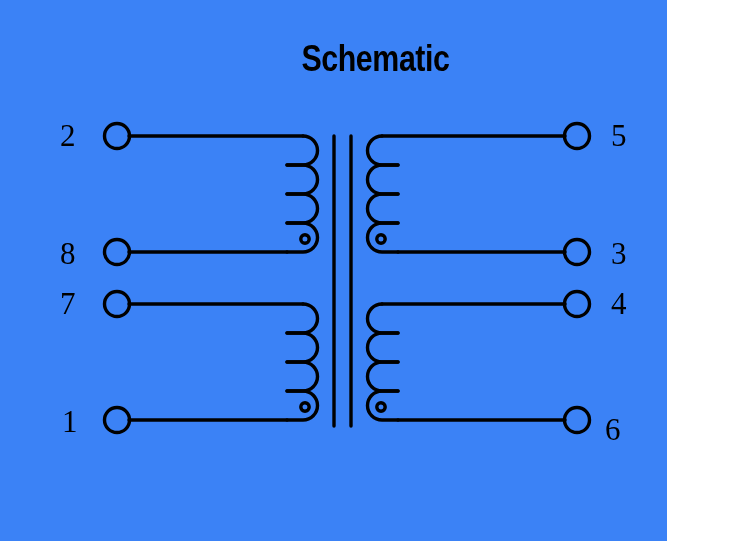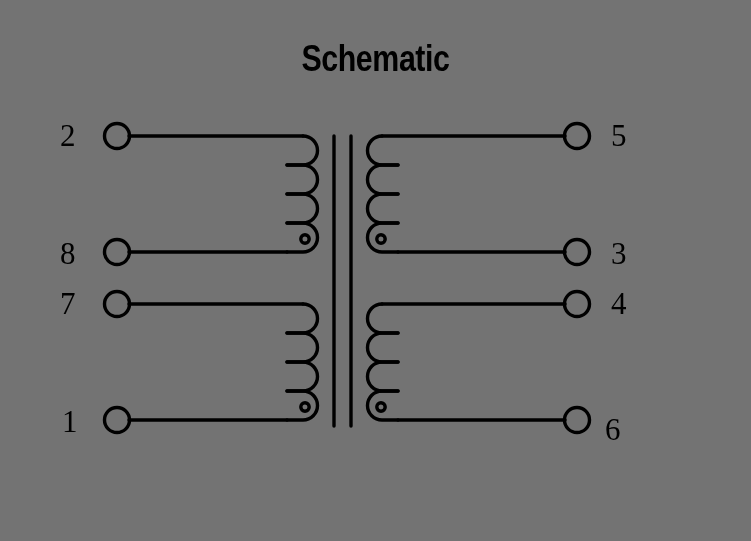--- a/index.html
+++ b/index.html
@@ -9,23 +9,23 @@
     background: #ffffff;
   }
   body {
     width: 751px;
     height: 541px;
     overflow: hidden;
     font-family: "Liberation Sans", sans-serif;
   }
   #canvas {
     position: relative;
-    width: 751px;
+    width: 667px;
     height: 541px;
-    background: #737373;
+    background: #3b82f6;
   }
   #title {
     position: absolute;
     left: 0;
     top: 38px;
     width: 751px;
     text-align: center;
     font-family: "Liberation Sans", sans-serif;
     font-weight: bold;
     font-size: 37px;

